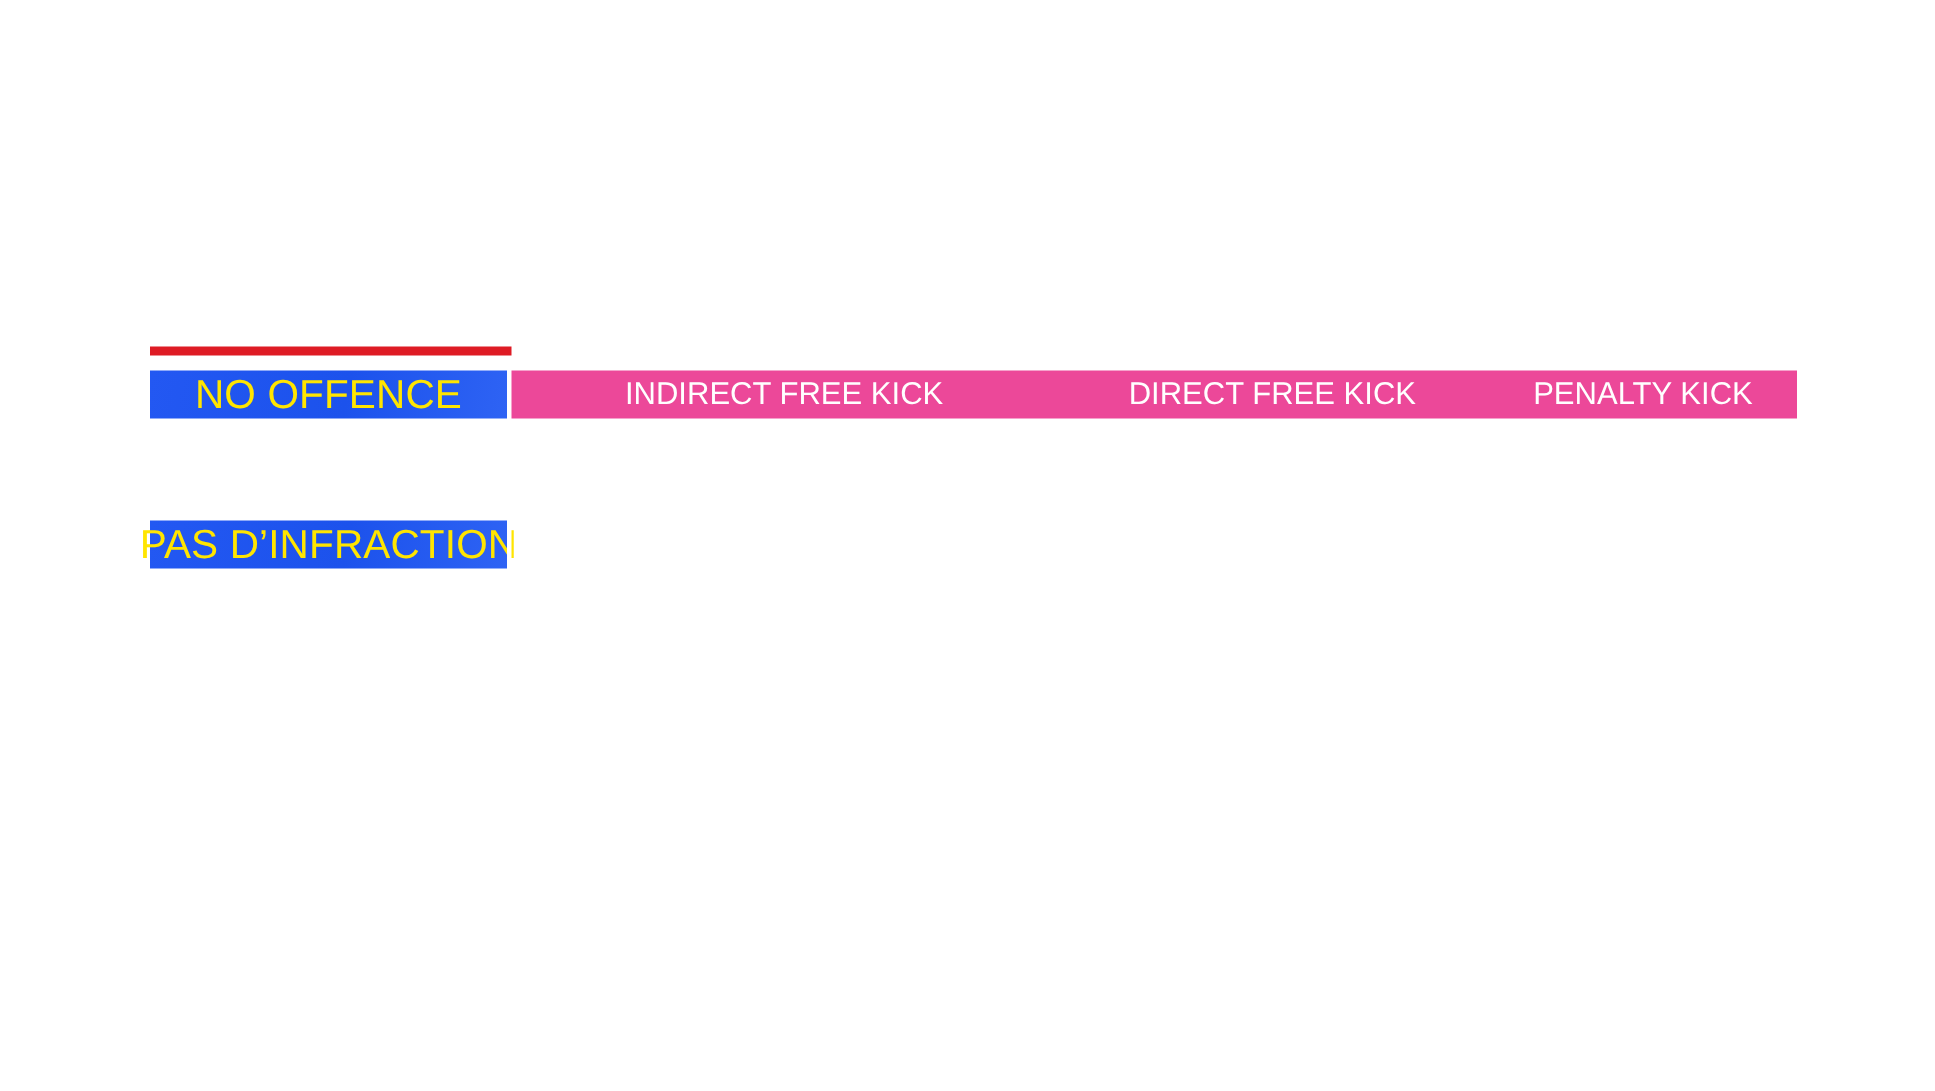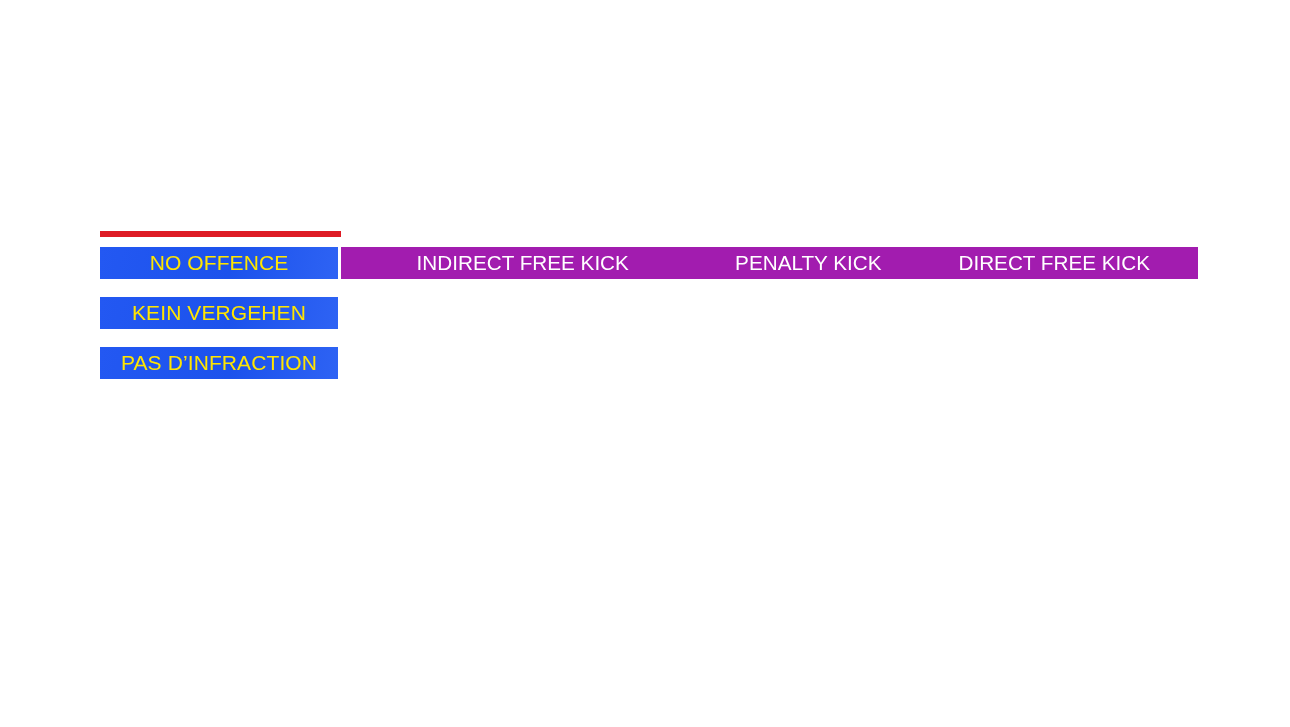--- a/index.html
+++ b/index.html
@@ -55,37 +55,37 @@
   }
 
   
   .cell-offence {
     width: 238px;
     background: linear-gradient(100deg, #2358F2 0%, #1C52EC 55%, #2E63F4 100%);
     color: #FFE500;
     display: flex;
     align-items: center;
     justify-content: center;
-    font-size: 21px;
+    font-size: 27px;
     letter-spacing: 0.1px;
     white-space: nowrap;
     box-sizing: border-box;
   }
 
   
   .gutter {
     width: 3px;
     background: #ffffff;
     flex: 0 0 3px;
   }
 
   
   .cell-sanctions {
     flex: 1 1 auto;
-    background: #a21caf;
+    background: #ec4899;
     display: flex;
     align-items: flex-end;
     color: #ffffff;
     font-size: 21px;
     white-space: nowrap;
     box-sizing: border-box;
   }
 
   .sanction {
     display: flex;
@@ -116,33 +116,30 @@
 
     <div class="row">
       <div class="cell-offence">
         <span class="offence-label">NO OFFENCE</span>
       </div>
       <div class="gutter"></div>
       <div class="cell-sanctions">
         <div class="sanction s1">
           <span class="sanction-label">INDIRECT FREE KICK</span>
         </div>
+        <div class="sanction s2">
+          <span class="sanction-label">DIRECT FREE KICK</span>
+        </div>
         <div class="sanction s3">
           <span class="sanction-label">PENALTY KICK</span>
-        </div>
-        <div class="sanction s2">
-          <span class="sanction-label">DIRECT FREE KICK</span>
         </div>
       </div>
     </div>
 
     <div class="row">
-      <div class="cell-offence">
-        <span class="offence-label">KEIN VERGEHEN</span>
-      </div>
       <div class="gutter"></div>
     </div>
 
     <div class="row">
       <div class="cell-offence">
         <span class="offence-label">PAS D’INFRACTION</span>
       </div>
       <div class="gutter"></div>
     </div>
 

